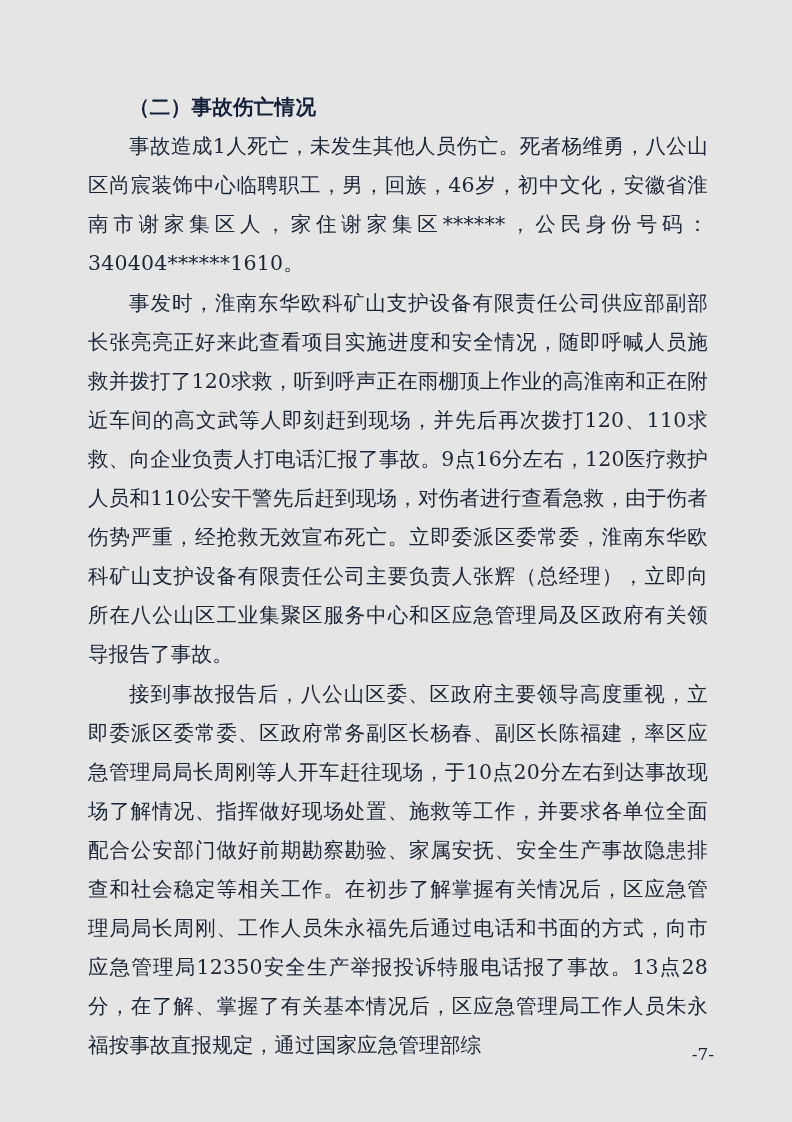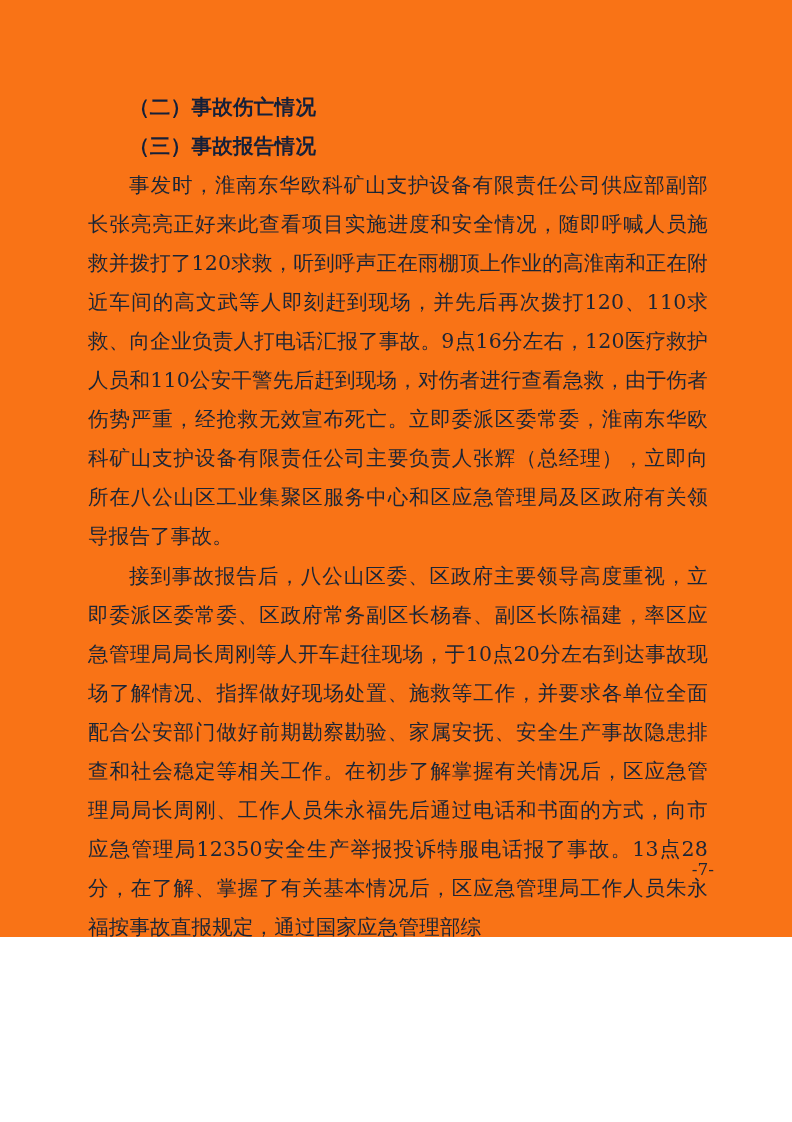--- a/index.html
+++ b/index.html
@@ -3,22 +3,22 @@
 <meta charset="utf-8">
 <style>
   html, body {
     margin: 0;
     padding: 0;
     background: #ffffff;
   }
   .page {
     position: relative;
     width: 792px;
-    height: 937px;
-    background: #f97316;
+    height: 1122px;
+    background: #e5e5e5;
     box-sizing: border-box;
     overflow: hidden;
     font-family: "DejaVu Serif", "Liberation Serif", serif;
     color: #1b2330;
   }
   .content {
     position: absolute;
     left: 88px;
     top: 88px;
     width: 620px;
@@ -54,22 +54,22 @@
   }
 </style>
 </head>
 <body>
 
 <div class="page">
   <div class="content">
 
     <h2 class="heading">（二）事故伤亡情况</h2>
 
+    <p class="para indent">事故造成1人死亡，未发生其他人员伤亡。死者杨维勇，八公山区尚宸装饰中心临聘职工，男，回族，46岁，初中文化，安徽省淮南市谢家集区人，家住谢家集区******，公民身份号码：340404******1610。</p>
 
-    <h2 class="heading">（三）事故报告情况</h2>
 
     <p class="para indent">事发时，淮南东华欧科矿山支护设备有限责任公司供应部副部长张亮亮正好来此查看项目实施进度和安全情况，随即呼喊人员施救并拨打了120求救，听到呼声正在雨棚顶上作业的高淮南和正在附近车间的高文武等人即刻赶到现场，并先后再次拨打120、110求救、向企业负责人打电话汇报了事故。9点16分左右，120医疗救护人员和110公安干警先后赶到现场，对伤者进行查看急救，由于伤者伤势严重，经抢救无效宣布死亡。立即委派区委常委，淮南东华欧科矿山支护设备有限责任公司主要负责人张辉（总经理），立即向所在八公山区工业集聚区服务中心和区应急管理局及区政府有关领导报告了事故。</p>
 
     <p class="para indent">接到事故报告后，八公山区委、区政府主要领导高度重视，立即委派区委常委、区政府常务副区长杨春、副区长陈福建，率区应急管理局局长周刚等人开车赶往现场，于10点20分左右到达事故现场了解情况、指挥做好现场处置、施救等工作，并要求各单位全面配合公安部门做好前期勘察勘验、家属安抚、安全生产事故隐患排查和社会稳定等相关工作。在初步了解掌握有关情况后，区应急管理局局长周刚、工作人员朱永福先后通过电话和书面的方式，向市应急管理局12350安全生产举报投诉特服电话报了事故。13点28分，在了解、掌握了有关基本情况后，区应急管理局工作人员朱永福按事故直报规定，通过国家应急管理部综</p>
 
   </div>
 
   <div class="page-number">-7-</div>
 </div>
 

